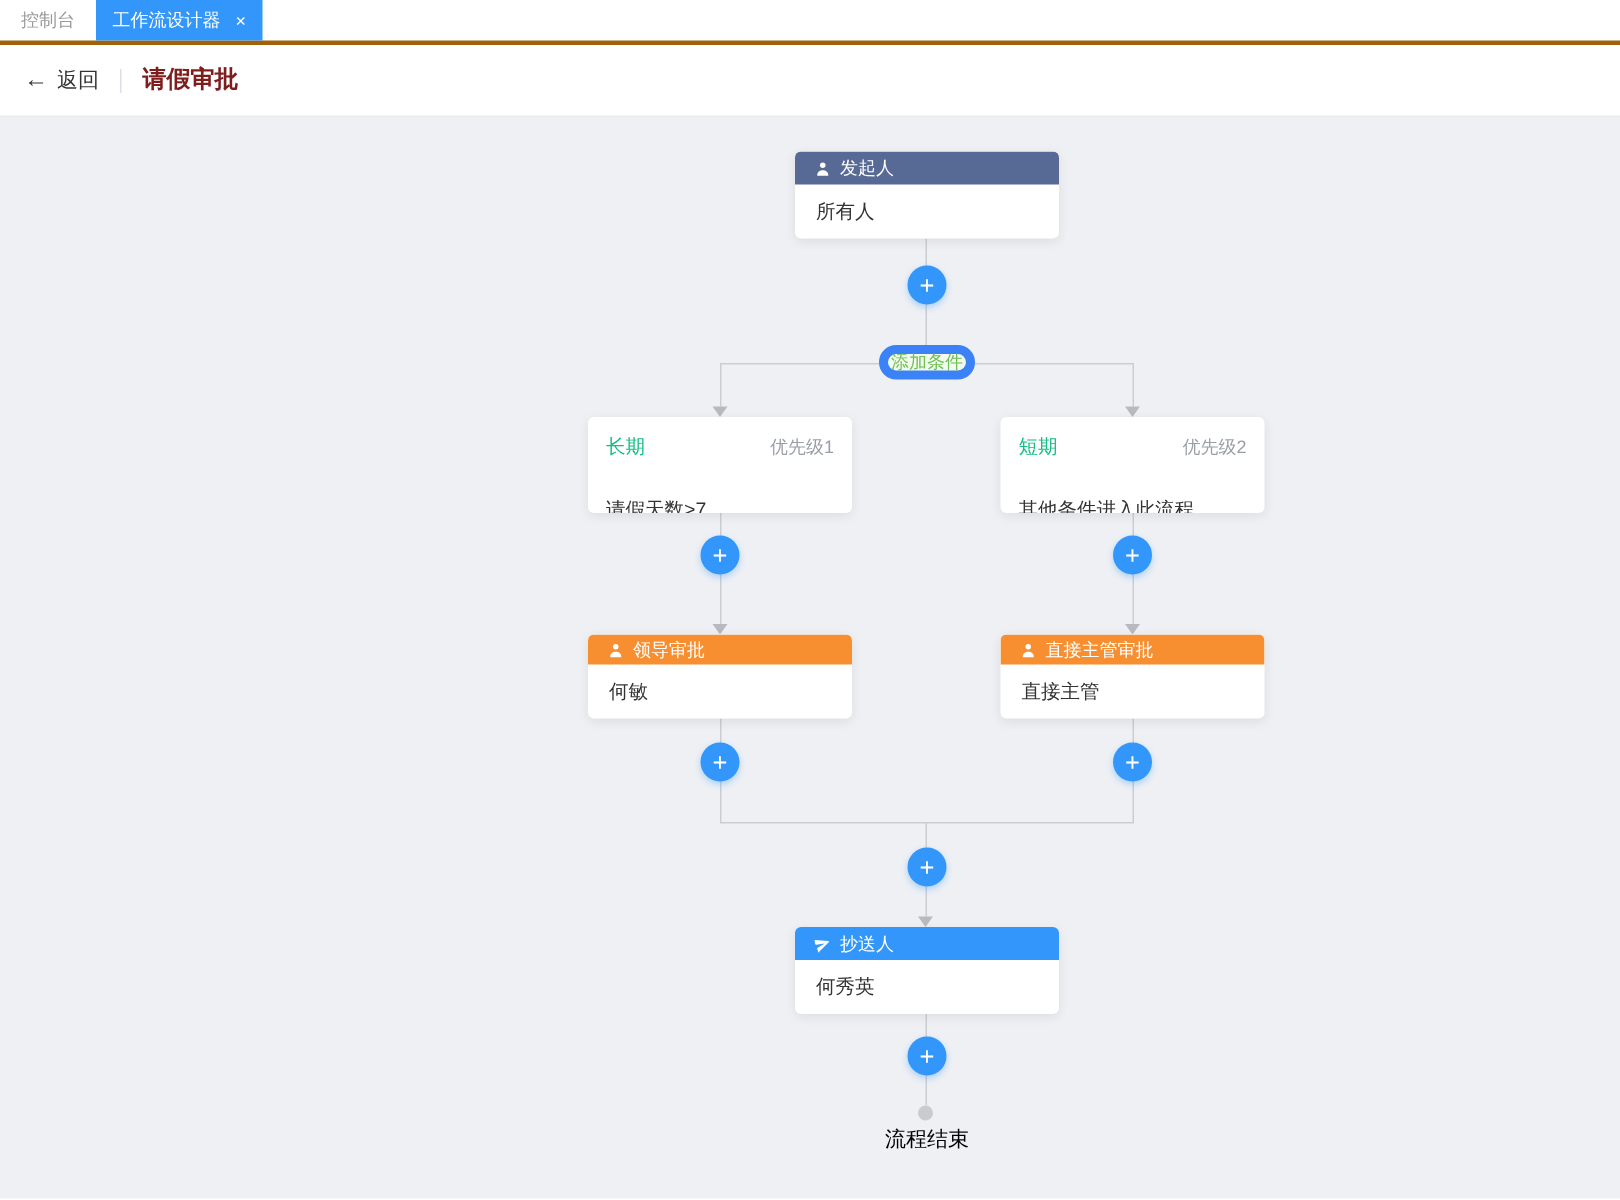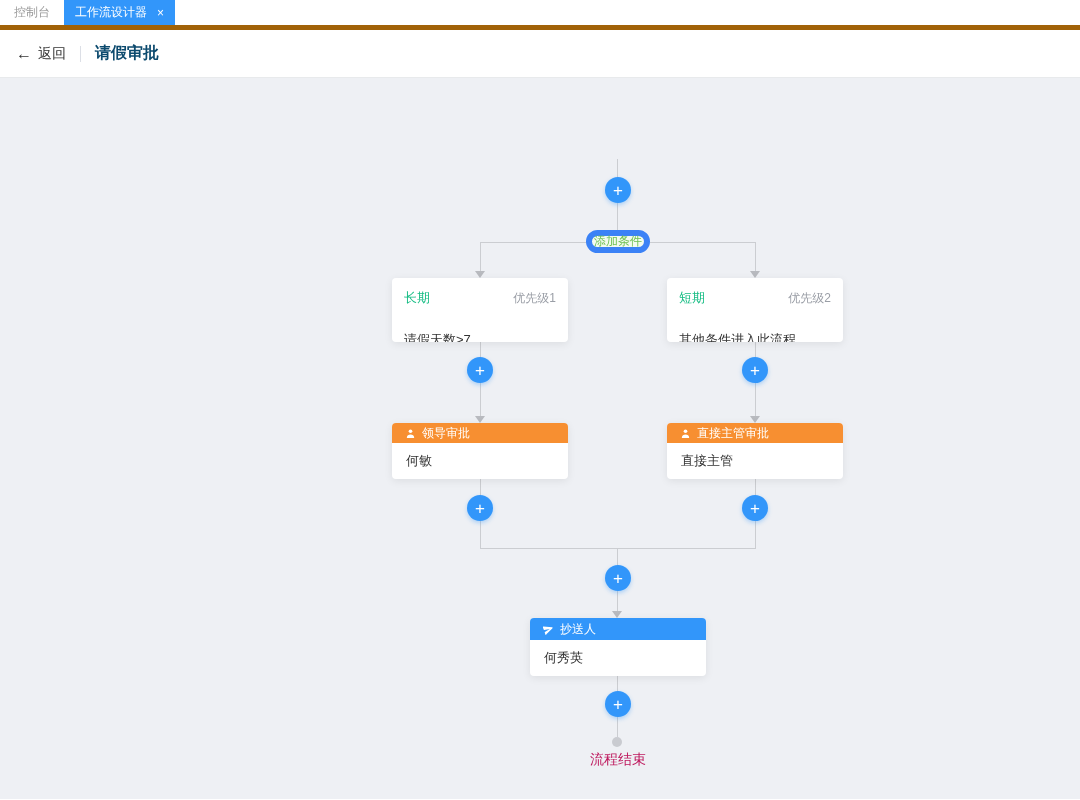--- a/index.html
+++ b/index.html
@@ -1,31 +1,31 @@
 <!DOCTYPE html>
 <html><head>
 <meta charset="utf-8">
 <style>
   * { margin: 0; padding: 0; box-sizing: border-box; }
   html, body { width: 1080px; height: 800px; overflow: hidden; }
   body { font-family: "Liberation Sans", "DejaVu Sans", sans-serif; background: #fff; position: relative; }
 
   
-  .tabbar { height: 30px; background: #fff; border-bottom: 5px solid #a16207; display: flex; align-items: stretch; }
+  .tabbar { height: 30px; background: #fff; border-bottom: 3px solid #a16207; display: flex; align-items: stretch; }
   .tab-console { display: flex; align-items: center; padding: 0 14px; font-size: 12px; color: #999; cursor: pointer; }
   .tab-active { display: flex; align-items: center; gap: 10px; padding: 0 11px; font-size: 12px; color: #fff; background: #3296fa; cursor: pointer; }
   .tab-close { font-size: 12px; color: #fff; line-height: 1; }
 
   
   .pageheader { height: 48px; background: #fff; border-bottom: 1px solid #e8eaec; display: flex; align-items: center; padding: 0 16px; }
   .back-group { display: flex; align-items: center; gap: 6px; cursor: pointer; }
   .back-arrow { font-size: 16px; color: #333; line-height: 1; }
   .back-label { font-size: 14px; color: #333; }
   .header-divider { width: 1px; height: 16px; background: #dcdfe6; margin: 0 14px; }
-  .page-title { font-size: 16px; font-weight: bold; color: #0c4a6e; }
+  .page-title { font-size: 16px; font-weight: bold; color: #7f1d1d; }
 
   
   .canvas { position: relative; width: 1080px; height: 721px; background: #eef0f4; }
 
   .vline, .hline { position: absolute; background: #cbcdd1; }
   .vline { width: 1px; }
   .hline { height: 1px; }
 
   .arrow-down { position: absolute; width: 0; height: 0; border-left: 5px solid transparent; border-right: 5px solid transparent; border-top: 7px solid #b8babf; }
 
@@ -53,21 +53,21 @@
   .node-cond-left { left: 392px; top: 200px; }
   .node-cond-right { left: 667px; top: 200px; }
   .cond-title-row { display: flex; align-items: center; justify-content: space-between; }
   .cond-title { font-size: 13px; color: #15bc83; }
   .cond-priority { font-size: 12px; color: #9a9ea6; }
   .cond-content { margin-top: 24px; font-size: 13px; color: #333; white-space: nowrap; }
 
   .add-condition { position: absolute; left: 586px; top: 152px; width: 64px; height: 23px; border-radius: 12px; background: #f3fbef; border: 6px solid #3b82f6; color: #6dc052; font-size: 12px; display: flex; align-items: center; justify-content: center; cursor: pointer; z-index: 3; }
 
   .end-dot { position: absolute; left: 612px; top: 659px; width: 10px; height: 10px; border-radius: 50%; background: #c9cbd0; }
-  .end-label { position: absolute; left: 530px; top: 673px; width: 176px; text-align: center; font-size: 14px; color: #be185d; }
+  .end-label { position: absolute; left: 530px; top: 673px; width: 176px; text-align: center; font-size: 14px; color: #000000; }
 
   .icon-svg { display: block; }
 </style>
 </head>
 <body>
 
 <div class="tabbar">
   <div class="tab-console">
     <span>控制台</span>
   </div>
@@ -102,20 +102,30 @@
   <div class="arrow-down" style="left:750px; top:338px;"></div>
 
   <div class="vline" style="left:480px; top:401px; height:69px;"></div>
   <div class="vline" style="left:755px; top:401px; height:69px;"></div>
   <div class="hline" style="left:480px; top:470px; width:276px;"></div>
   <div class="vline" style="left:617px; top:470px; height:63px;"></div>
   <div class="arrow-down" style="left:612px; top:533px;"></div>
 
   <div class="vline" style="left:617px; top:598px; height:61px;"></div>
 
+  <div class="node node-start">
+    <div class="node-header">
+      <svg class="icon-svg" viewBox="0 0 24 24" width="11" height="11" fill="#fff">
+          <circle cx="12" cy="7" r="4"></circle>
+          <path d="M4 21c0-4.4 3.6-7 8-7s8 2.6 8 7v1H4z"></path>
+        </svg>
+      <span>发起人</span>
+    </div>
+    <div class="node-body">所有人</div>
+  </div>
 
   <div class="plus-btn" style="left:605px; top:99px;">
       <span>+</span>
     </div>
 
   <div class="add-condition">
       <span>添加条件</span>
     </div>
 
   <div class="node node-condition node-cond-left">

